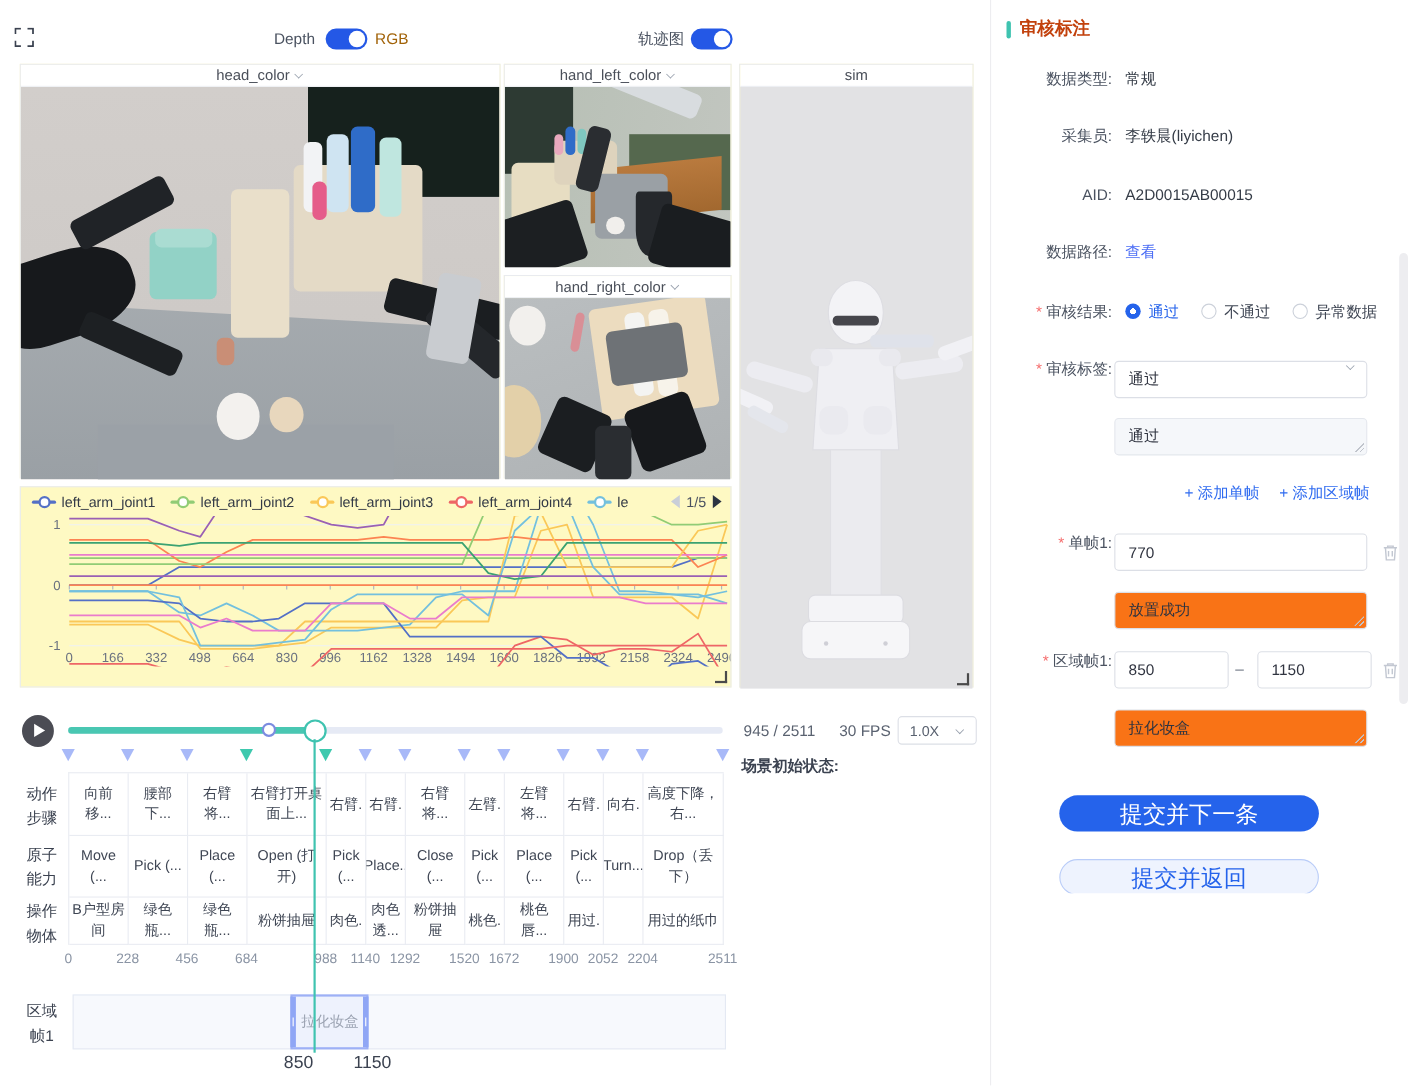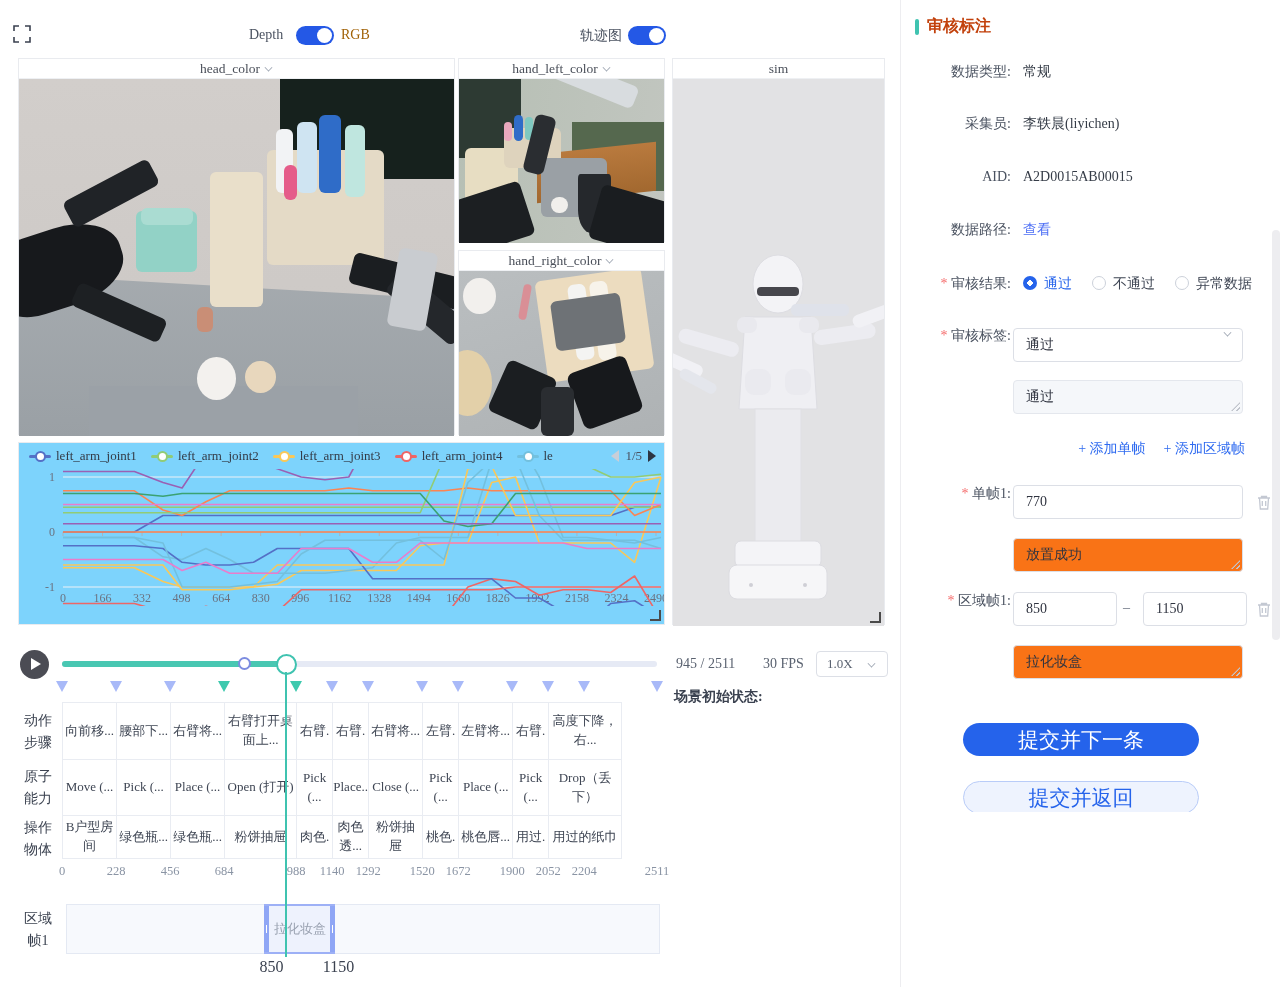--- a/index.html
+++ b/index.html
@@ -1,27 +1,27 @@
 <!DOCTYPE html>
 <html><head>
 <meta charset="utf-8">
 <style>
   html,body{margin:0;padding:0;background:#fff;}
   #root{position:relative;width:1280px;height:987px;overflow:hidden;background:#fff;
-        font-family:Liberation Serif, serif;color:#3f4654;font-size:14px;}
+        font-family:Liberation Sans, sans-serif;color:#3f4654;font-size:14px;}
   .abs{position:absolute;}
   
   .fs-icon{left:13px;top:25px;width:18px;height:18px;}
   .fs-icon svg{display:block}
   .tlabel{top:27px;font-size:14px;color:#4a5260;}
   .toggle{width:38px;height:19px;border-radius:10px;background:#2458e6;position:absolute;cursor:pointer;}
   .toggle .knob{position:absolute;right:2px;top:2px;width:15px;height:15px;border-radius:50%;background:#fff;}
   .rgb{color:#a16207;}
   
-  .panel{position:absolute;border:1px solid #e9ebef;background:#7dd3fc;box-sizing:border-box;}
+  .panel{position:absolute;border:1px solid #e9ebef;background:#fef9c3;box-sizing:border-box;}
   .panel .phead{height:19px;line-height:19px;text-align:center;font-size:13.5px;color:#4a4f59;
                 border-bottom:1px solid #eef0f3;background:#fff;position:relative;}
   .chev{display:inline-block;width:9px;height:9px;margin-left:4px;position:relative;top:-1px;}
   .chev:before{content:"";position:absolute;left:1px;top:1px;width:6px;height:6px;
                border-right:1.5px solid #98a0ad;border-bottom:1.5px solid #98a0ad;transform:rotate(45deg) scale(.8);}
   .cam{position:relative;overflow:hidden;}
   
   #chart-panel{left:18px;top:442px;width:647px;height:183px;}
   .ctitle{height:20px;line-height:20px;text-align:center;font-size:14px;color:#3b4250;border-bottom:1px solid #f0f2f5;}
   #legend{height:26px;display:flex;align-items:center;padding-left:10px;font-size:13px;color:#333a46;}
@@ -400,20 +400,25 @@
       <div class="tcol" style="width: 54.0263px;">
         <div class="tcell" style="height: 57px;">左臂将...</div>
         <div class="tcell" style="height: 56px;">Place (...</div>
         <div class="tcell" style="height: 43px;">桃色唇...</div>
       </div>
       <div class="tcol" style="width: 36.0175px;">
         <div class="tcell" style="height: 57px;">右臂.</div>
         <div class="tcell" style="height: 56px;">Pick (...</div>
         <div class="tcell" style="height: 43px;">用过.</div>
       </div>
+      <div class="tcol" style="width: 36.0175px;">
+        <div class="tcell" style="height: 57px;">向右.</div>
+        <div class="tcell" style="height: 56px;">Turn...</div>
+        <div class="tcell" style="height: 43px;"></div>
+      </div>
       <div class="tcol" style="width: 72.7459px;">
         <div class="tcell" style="height: 57px;">高度下降，右...</div>
         <div class="tcell" style="height: 56px;">Drop（丢下）</div>
         <div class="tcell" style="height: 43px;">用过的纸巾</div>
       </div>
     </div>
   <div id="axis-labels">
       <span class="axnum" style="left: 62px;">0</span>
       <span class="axnum" style="left: 116.026px;">228</span>
       <span class="axnum" style="left: 170.053px;">456</span>

